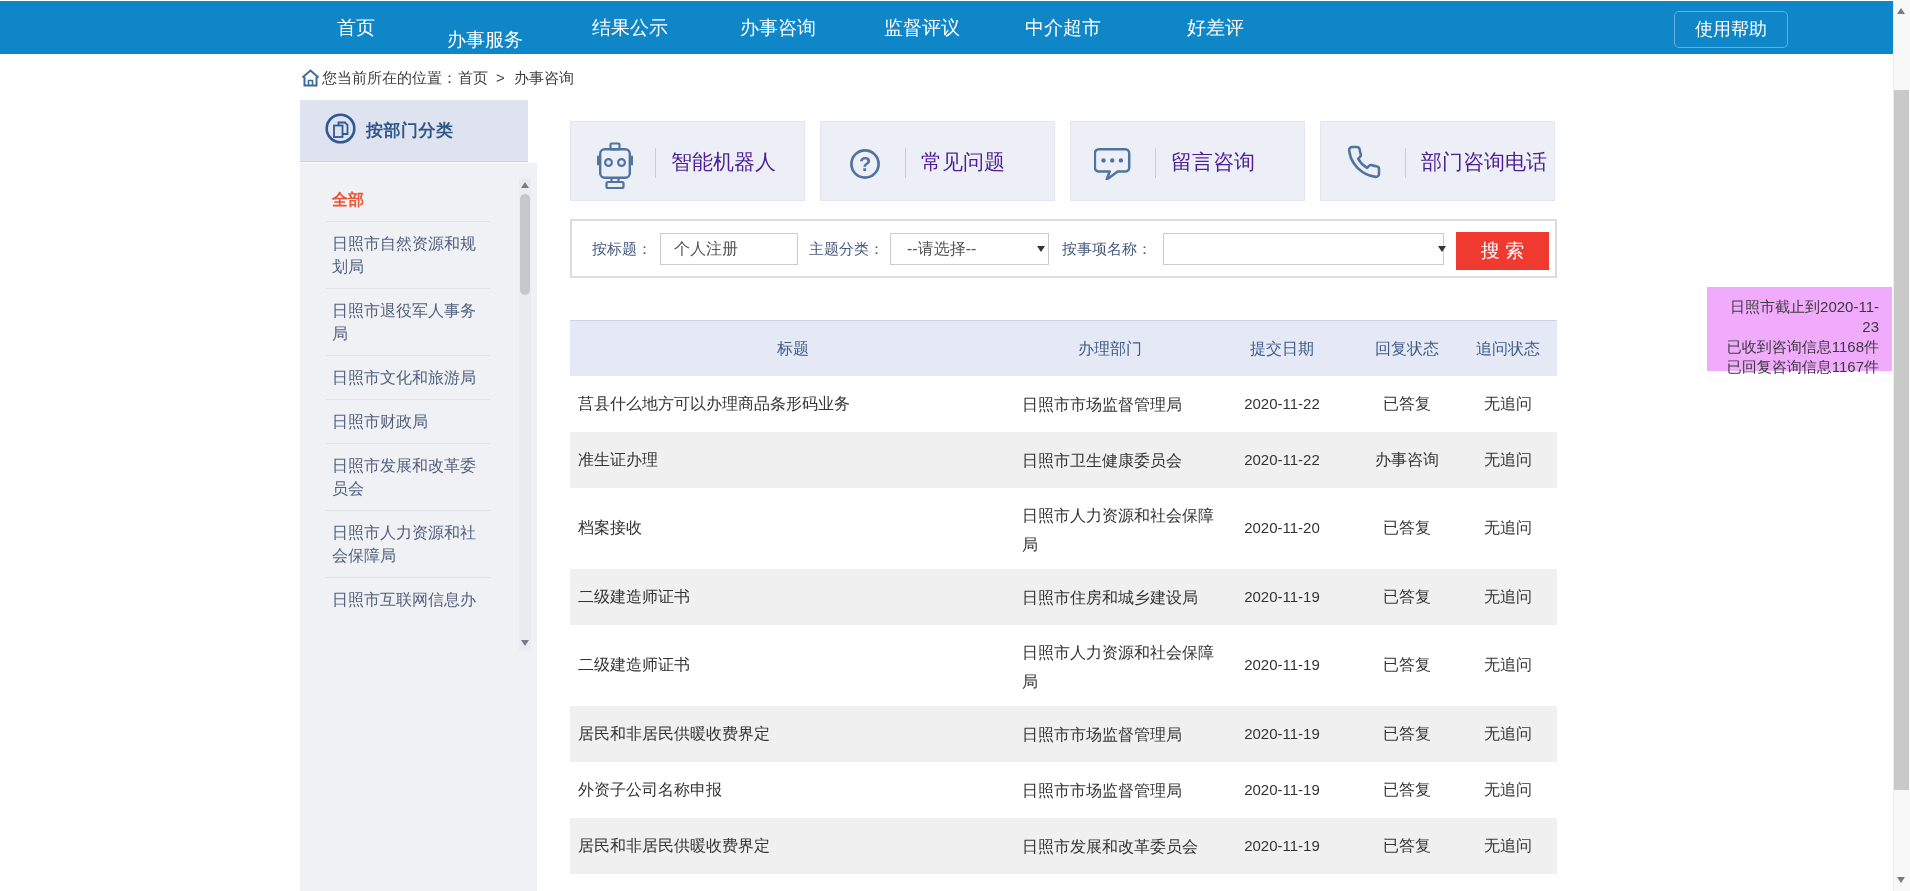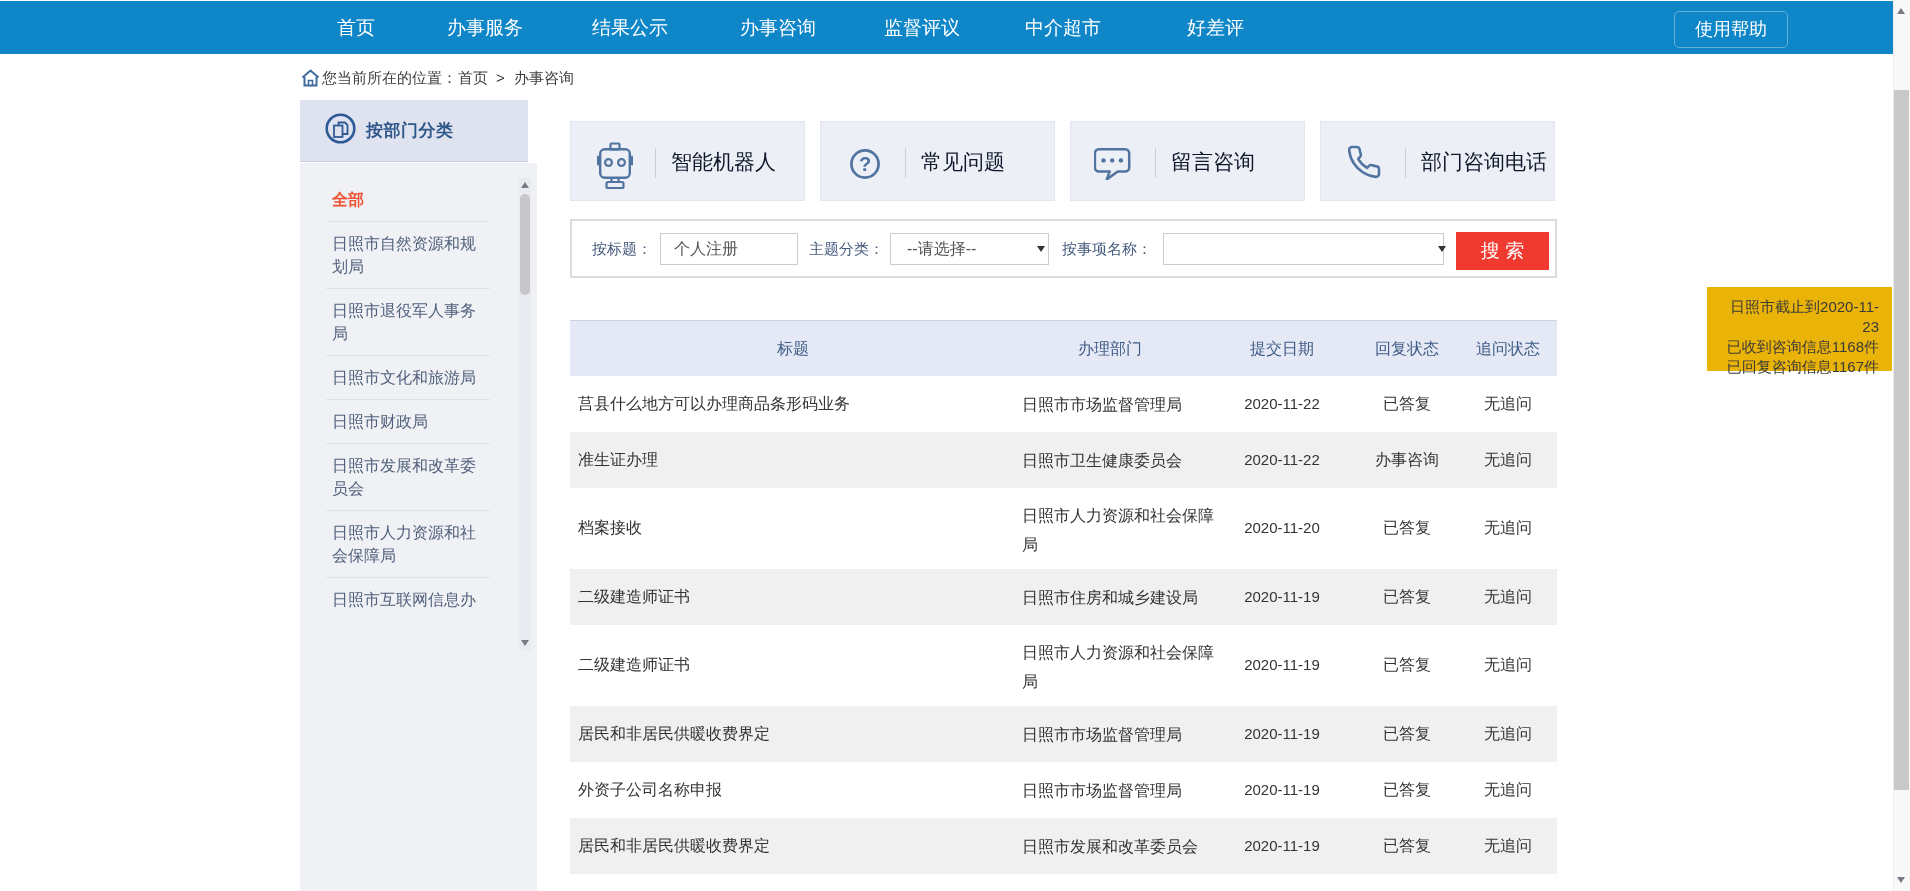--- a/index.html
+++ b/index.html
@@ -25,54 +25,54 @@
 #sidelist .li.last { border-bottom:none; }
 
 #ltrack { position:absolute; left:219px; top:15px; width:12px; height:472px; background:#eaebf0; }
 #lthumb { position:absolute; left:220px; top:31px; width:10px; height:101px; background:#c6c6cb; border-radius:5px; }
 .tri-up { width:0; height:0; border-left:4px solid transparent; border-right:4px solid transparent; border-bottom:6px solid #7a7a85; }
 .tri-dn { width:0; height:0; border-left:4px solid transparent; border-right:4px solid transparent; border-top:6px solid #7a7a85; }
 
 
 .bigbtn { position:absolute; top:121px; width:235px; height:80px; background:#edeff6; border:1px solid #e3e6f0; }
 .bigbtn .sep { position:absolute; left:84px; top:26px; width:1px; height:30px; background:#c9cdd8; }
-.bigbtn .tx { position:absolute; left:100px; top:0; height:80px; line-height:80px; font-size:21px; color:#0f172a; white-space:nowrap; }
+.bigbtn .tx { position:absolute; left:100px; top:0; height:80px; line-height:80px; font-size:21px; color:#4c1d95; white-space:nowrap; }
 
 
 #searchbar { position:absolute; left:570px; top:219px; width:987px; height:59px; border:2px solid #dcdcdc; background:#fff; }
 #searchbar .lb { position:absolute; top:0; height:55px; line-height:55px; font-size:15px; color:#44597c; }
 .inbox { position:absolute; top:12px; height:32px; border:1px solid #ccc; background:#fff; font-size:16px; color:#555; }
 .selarrow { position:absolute; top:25px; width:0; height:0; border-left:4px solid transparent; border-right:4px solid transparent; border-top:6px solid #333; }
 #searchbtn { position:absolute; left:884px; top:11px; width:93px; height:38px; background:#f0392f; color:#fff; font-size:19px; text-align:center; line-height:38px; letter-spacing:0; }
 
 
 #tblhead { position:absolute; left:570px; top:320px; width:987px; height:56px; background:#e5e9f5; border-top:1px solid #ccd2e0; }
 #tblhead .h { position:absolute; top:0; height:56px; line-height:55px; font-size:16px; color:#3e5b86; transform:translateX(-50%); white-space:nowrap; }
 .row { position:absolute; left:570px; width:987px; }
 .row.g { background:#f0f0f0; }
 .row .c1 { position:absolute; left:8px; font-size:16px; color:#333; line-height:20px; }
 .row .c2 { position:absolute; left:452px; width:200px; font-size:16px; color:#333; line-height:29px; }
 .row .cc { position:absolute; font-size:16px; color:#333; transform:translateX(-50%); white-space:nowrap; line-height:20px; }
 .row .dt { font-size:15px; }
 
 
-#infobox { position:absolute; left:1707px; top:287px; width:185px; height:84px; background:#eab308; font-size:15px; color:#3a3a3a; text-align:right; padding:10px 13px 0 13px; line-height:20px; }
+#infobox { position:absolute; left:1707px; top:287px; width:185px; height:84px; background:#f0abfc; font-size:15px; color:#3a3a3a; text-align:right; padding:10px 13px 0 13px; line-height:20px; }
 
 
 #sbar { position:absolute; left:1893px; top:0; width:17px; height:891px; background:#f8f8f8; border-left:1px solid #ececec; }
 #sthumb { position:absolute; left:1894px; top:90px; width:15px; height:700px; background:#c9c9c9; }
 #sup { position:absolute; left:1897px; top:8px; }
 #sdn { position:absolute; left:1897px; top:877px; }
 </style>
 </head>
 <body>
 
 <div id="topbar">
   <span class="nv" style="left:337px;">首页</span>
-  <span class="nv" style="left:447px;">办事服务</span>
+  <span class="nv" style="left:447px;margin-top:12px;">办事服务</span>
   <span class="nv" style="left:592px;">结果公示</span>
   <span class="nv" style="left:740px;">办事咨询</span>
   <span class="nv" style="left:884px;">监督评议</span>
   <span class="nv" style="left:1025px;">中介超市</span>
   <span class="nv" style="left:1149px;margin-left:38px;">好差评</span>
   <div id="helpbtn">使用帮助</div>
 </div>
 
 <svg class="abs" style="left:300px; top:69px;" width="21" height="18" viewBox="0 0 21 18">
   <path d="M2.5 8.5 L10.5 1.5 L18.5 8.5" fill="none" stroke="#3e6b9e" stroke-width="2"></path>

